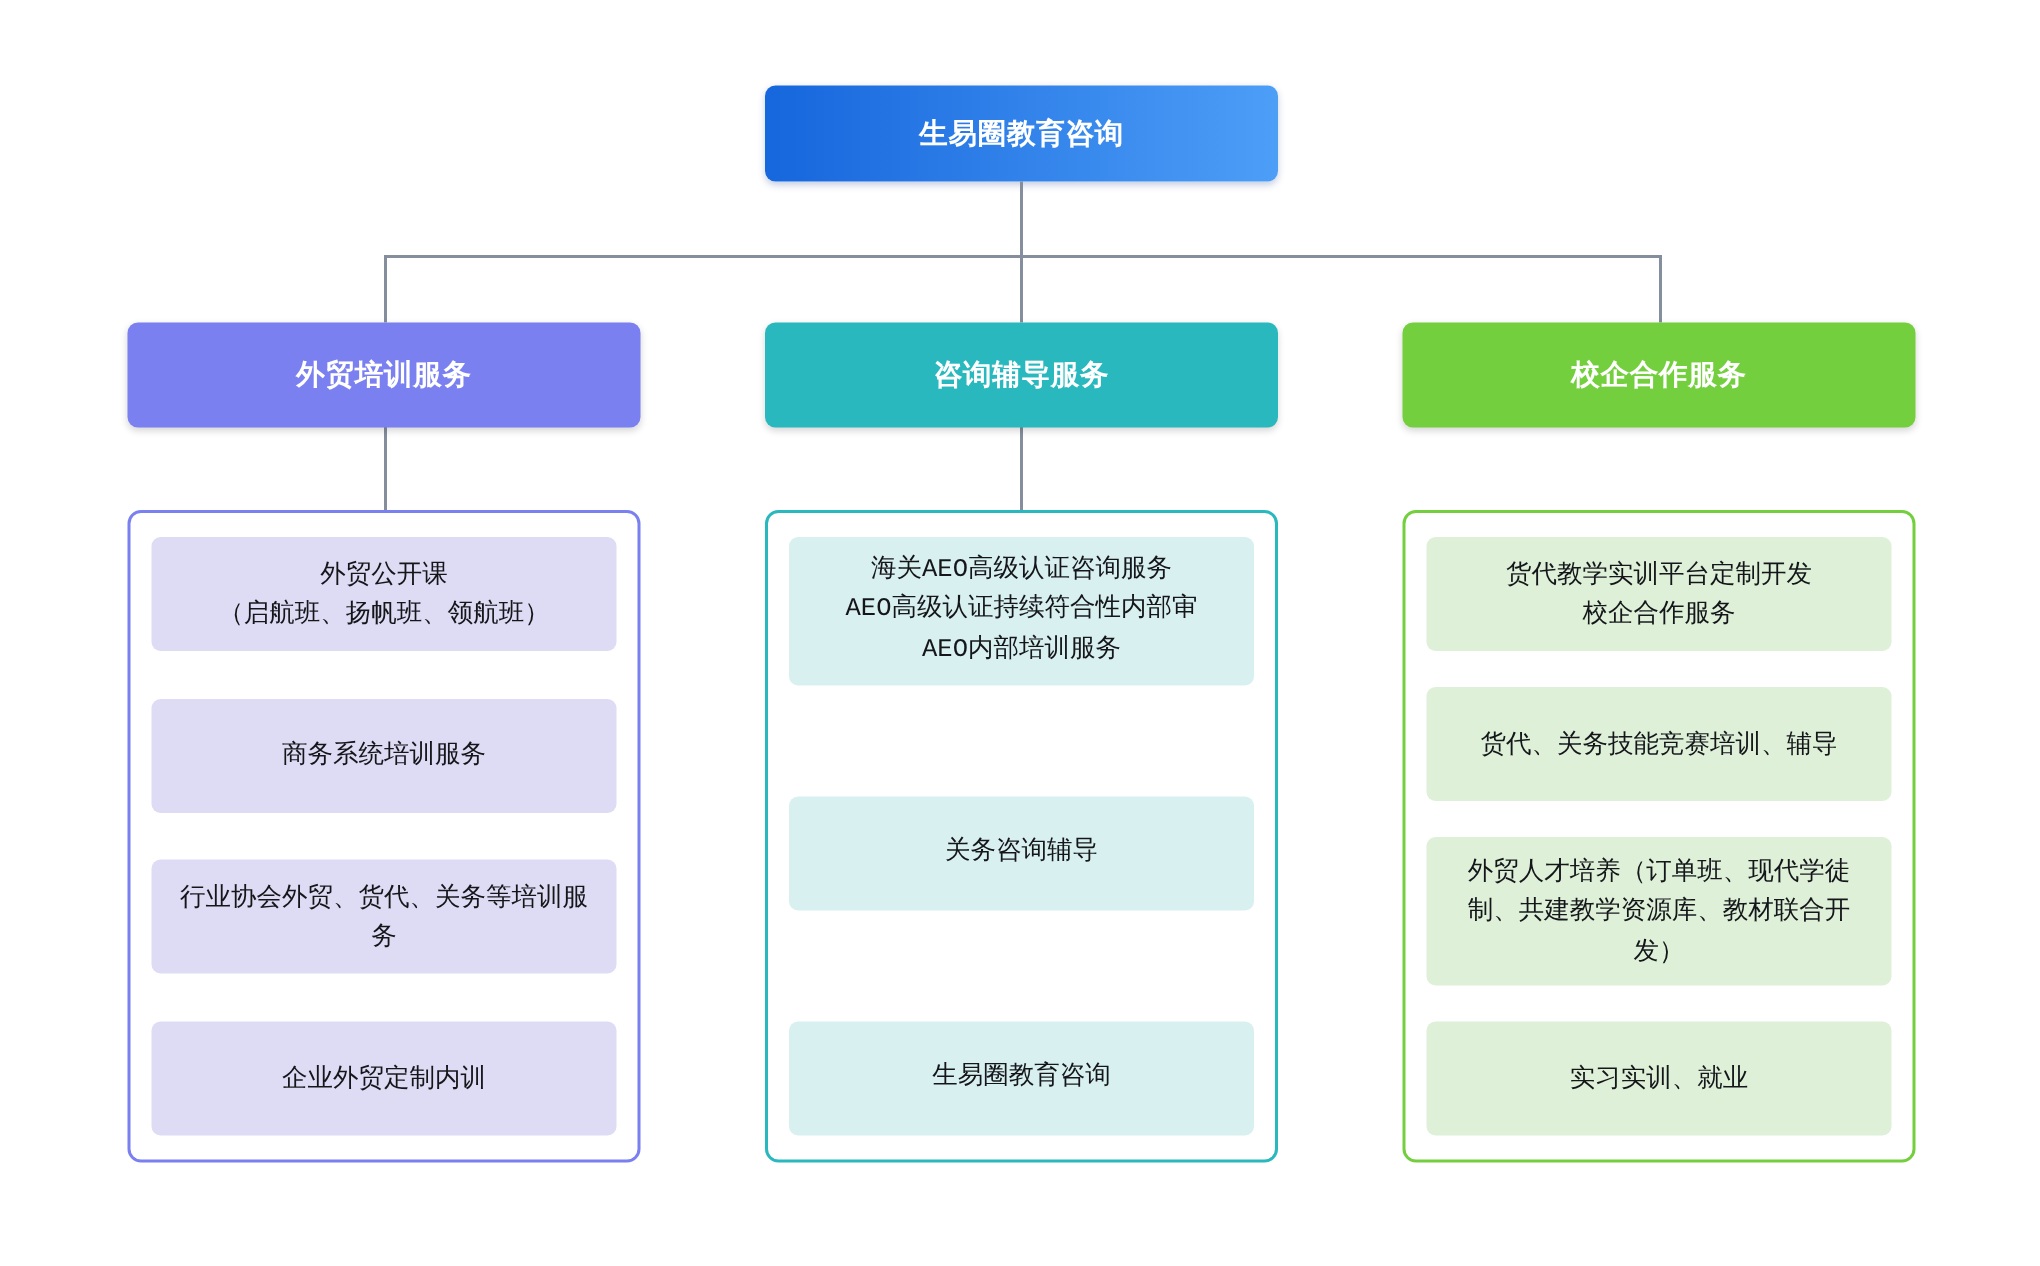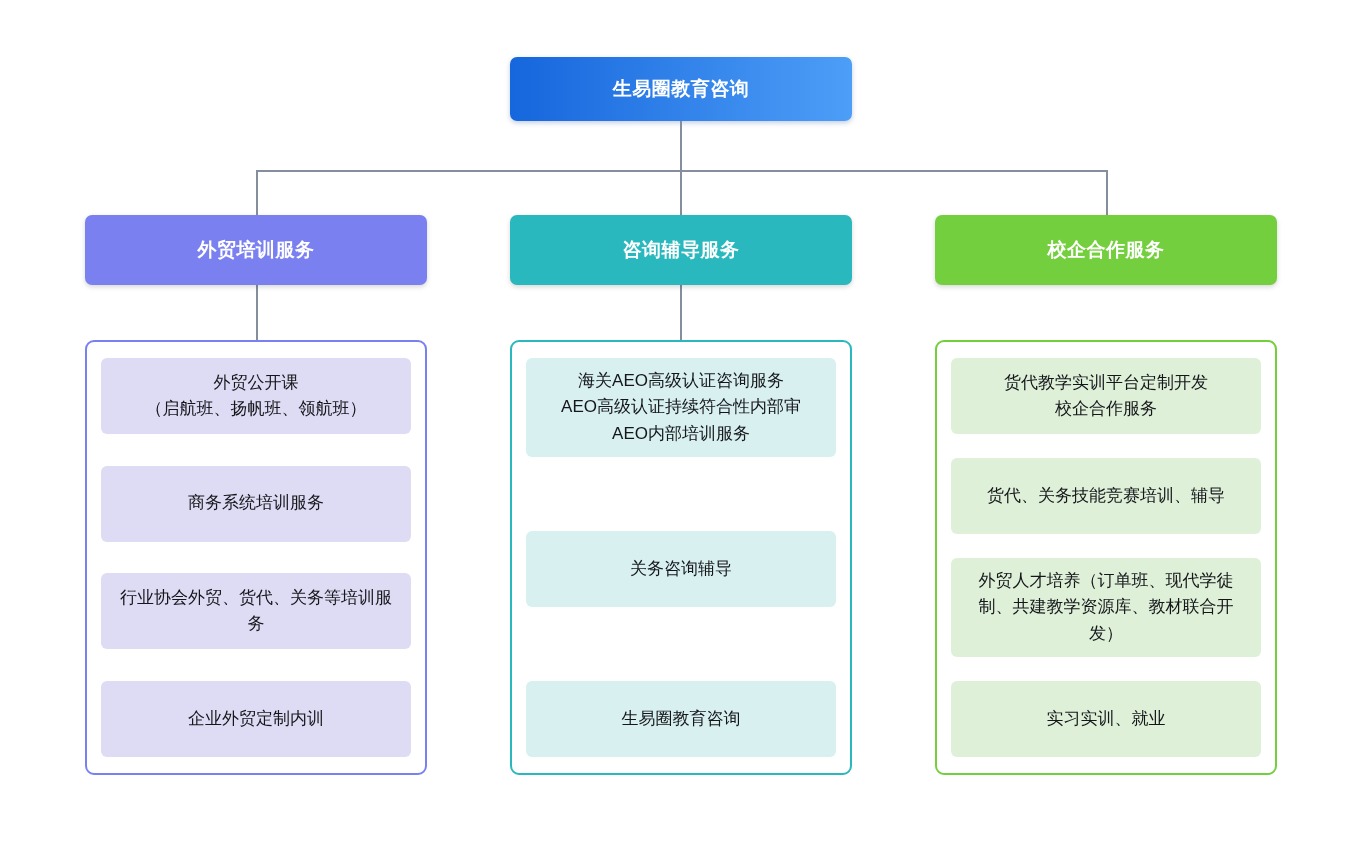--- a/index.html
+++ b/index.html
@@ -42,21 +42,21 @@
     padding:16px 14px;display:flex;flex-direction:column;
     justify-content:space-between;}
   .ct-0{left:85px;border-color:var(--branch1);}
   .ct-1{left:510px;border-color:var(--branch2);}
   .ct-2{left:935px;border-color:var(--branch3);}
 
   .item{border-radius:6px;min-height:76px;display:flex;align-items:center;
     justify-content:center;text-align:center;font-size:17px;line-height:1.55;
     color:var(--item-text);padding:10px 14px;white-space:pre-line;}
   .ct-0 .item{background:var(--branch1-item);}
-  .ct-1 .item{background:var(--branch2-item);}
+  .ct-1 .item{background:var(--branch2-item);font-family:Liberation Mono, monospace;}
   .ct-2 .item{background:var(--branch3-item);}
 </style>
 </head>
 <body>
 
 <div class="canvas">
 
   <div class="node root-node">
     <span>生易圈教育咨询</span>
   </div>

